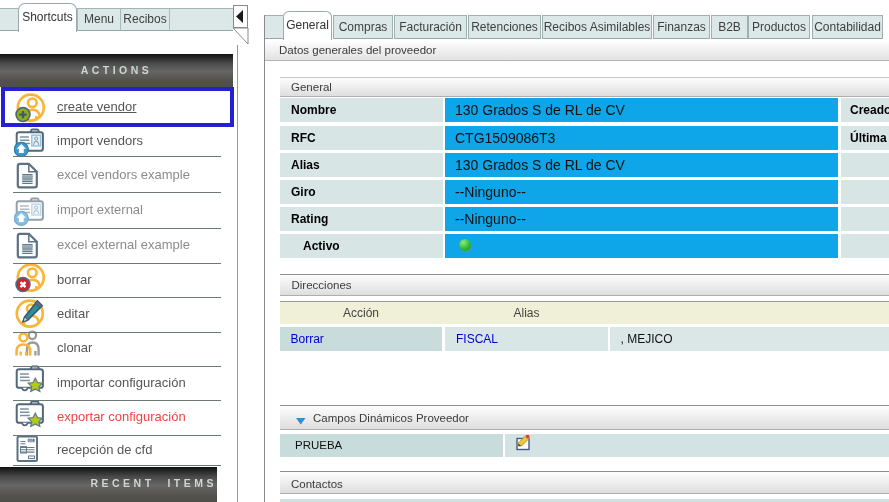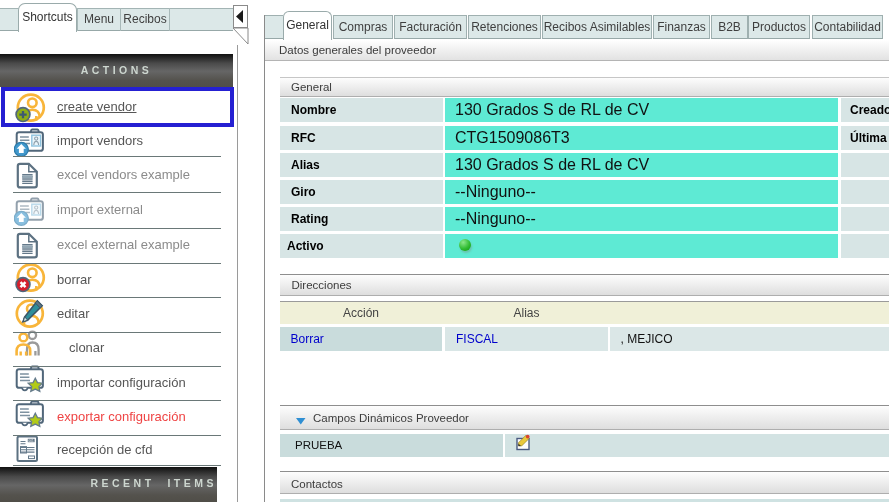--- a/index.html
+++ b/index.html
@@ -5,21 +5,21 @@
 * { margin:0; padding:0; box-sizing:border-box; }
 html,body { width:889px; height:502px; background:#fff; font-family:"Liberation Sans", sans-serif; overflow:hidden; }
 #page { position:relative; width:889px; height:502px; background:#fff; overflow:hidden; }
 .abs { position:absolute; }
 .bar { background:linear-gradient(#fdfdfd,#dedede); border-top:1px solid #8e8e8e; border-bottom:1px solid #aeaeae; color:#3c3c3c; font-size:11.5px; }
 .darkbar { background:linear-gradient(180deg,#101010 0%,#4a4a4a 28%,#666666 52%,#54524d 80%,#504e48 100%); color:#cdd6cf; font-weight:bold; letter-spacing:3.5px; font-size:10.5px; text-align:center; }
 .sep { background:#6a7878; height:1px; left:13px; width:208px; }
 .item-text { font-size:13px; color:#555555; }
 .tab { position:absolute; top:15px; height:24px; background:#dce8e8; border:1px solid #9fb0b0; border-bottom:none; font-size:12px; color:#3f3f3f; text-align:center; line-height:23px; white-space:nowrap; overflow:hidden; }
 .lbl { background:#d7e5e5; font-weight:bold; font-size:12px; color:#000; }
-.val { background:#5eead4; font-size:16px; color:#111; }
+.val { background:#0ea5e9; font-size:14px; color:#111; }
 .link { color:#0000cc; font-size:12px; }
 </style>
 </head>
 <body>
 <div id="page">
 
 <div class="abs" style="left:0;top:8px;width:233px;height:23px;background:#dce8e8;border-top:1px solid #a3b4b4;border-bottom:1px solid #97a8a8;"></div>
 <div class="abs" style="left:77px;top:8px;width:1px;height:23px;background:#a8b9b9;"></div>
 <div class="abs" style="left:120px;top:8px;width:1px;height:23px;background:#a8b9b9;"></div>
 <div class="abs" style="left:169px;top:8px;width:1px;height:23px;background:#a8b9b9;"></div>
@@ -112,21 +112,21 @@
     </svg>
 <div class="abs item-text" style="left:57px;top:306px;color:#565656;">editar</div>
 <svg class="abs" style="left:14px;top:329px;" width="32" height="32" viewBox="0 0 32 32">
       <circle cx="18.4" cy="6.3" r="3.7" fill="none" stroke="#9a9a9a" stroke-width="2.3"></circle>
       <path d="M13 26.5 L13 20.5 Q13 13.5 18.4 13.5 Q24.6 13.5 24.6 20.5 L24.6 26.5" fill="none" stroke="#9a9a9a" stroke-width="2.3"></path>
       <path d="M21.4 26.5 L21.4 22" fill="none" stroke="#9a9a9a" stroke-width="2.3"></path>
       <circle cx="9.4" cy="8.4" r="3.9" fill="none" stroke="#f8b53a" stroke-width="2.6"></circle>
       <path d="M2.6 26.5 L2.6 22 Q2.6 15.5 9.4 15.5 Q16.2 15.5 16.2 22 L16.2 26.5" fill="none" stroke="#f8b53a" stroke-width="2.6"></path>
       <path d="M6.7 26.5 L6.7 22.5 M12.1 26.5 L12.1 22.5" fill="none" stroke="#f8b53a" stroke-width="2.4"></path>
     </svg>
-<div class="abs item-text" style="left:57px;top:340px;color:#565656;margin-left:12px;">clonar</div>
+<div class="abs item-text" style="left:57px;top:340px;color:#565656;">clonar</div>
 <svg class="abs" style="left:14px;top:364px;" width="32" height="32" viewBox="0 0 32 32">
       <g>
         <path d="M16.6 6 L17.2 3.4 Q17.4 2.6 18.2 2.6 L23.4 2.6 Q24.2 2.6 24.4 3.4 L25 6" fill="#fff" stroke="#51677a" stroke-width="2"></path>
         <rect x="2.7" y="5.2" width="26.2" height="18.6" rx="2.4" fill="#fff" stroke="#51677a" stroke-width="2"></rect>
         <path d="M6 10 L14.8 10 M6 13.2 L15.4 13.2 M6 16.4 L16 16.4" stroke="#7d91a0" stroke-width="1.5"></path>
         <path d="M8.2 23.8 a2.6 2.6 0 0 0 5.2 0" fill="#fff" stroke="#51677a" stroke-width="1.6"></path>
         <polygon points="21.3,14.2 23.5,18.6 28.4,19.2 24.9,22.6 25.8,27.4 21.3,25.1 16.8,27.4 17.7,22.6 14.2,19.2 19.1,18.6" fill="#b2cb17" stroke="#667c8c" stroke-width="1.3"></polygon>
       </g>
     </svg>
 <div class="abs item-text" style="left:57px;top:375px;color:#565656;">importar configuración</div>
@@ -188,21 +188,21 @@
 <div class="abs lbl" style="left:841px;top:126px;width:48px;height:24px;line-height:24px;padding-left:9px;overflow:hidden;white-space:nowrap;">Última modificación</div>
 <div class="abs lbl" style="left:280px;top:153px;width:163px;height:24px;line-height:24px;padding-left:11px;">Alias</div>
 <div class="abs val" style="left:445px;top:153px;width:393px;height:24px;line-height:24px;padding-left:10px;overflow:hidden;white-space:nowrap;">130 Grados S de RL de CV</div>
 <div class="abs lbl" style="left:841px;top:153px;width:48px;height:24px;line-height:24px;padding-left:9px;overflow:hidden;white-space:nowrap;"></div>
 <div class="abs lbl" style="left:280px;top:180px;width:163px;height:24px;line-height:24px;padding-left:11px;">Giro</div>
 <div class="abs val" style="left:445px;top:180px;width:393px;height:24px;line-height:24px;padding-left:10px;overflow:hidden;white-space:nowrap;">--Ninguno--</div>
 <div class="abs lbl" style="left:841px;top:180px;width:48px;height:24px;line-height:24px;padding-left:9px;overflow:hidden;white-space:nowrap;"></div>
 <div class="abs lbl" style="left:280px;top:207px;width:163px;height:24px;line-height:24px;padding-left:11px;">Rating</div>
 <div class="abs val" style="left:445px;top:207px;width:393px;height:24px;line-height:24px;padding-left:10px;overflow:hidden;white-space:nowrap;">--Ninguno--</div>
 <div class="abs lbl" style="left:841px;top:207px;width:48px;height:24px;line-height:24px;padding-left:9px;overflow:hidden;white-space:nowrap;"></div>
-<div class="abs lbl" style="left:280px;top:234px;width:163px;height:24px;line-height:24px;padding-left:7px;">Activo</div>
+<div class="abs lbl" style="left:280px;top:234px;width:163px;height:24px;line-height:24px;padding-left:23px;">Activo</div>
 <div class="abs val" style="left:445px;top:234px;width:393px;height:24px;line-height:24px;padding-left:10px;overflow:hidden;white-space:nowrap;"></div>
 <div class="abs lbl" style="left:841px;top:234px;width:48px;height:24px;line-height:24px;padding-left:9px;overflow:hidden;white-space:nowrap;"></div>
 <div class="abs" style="left:459px;top:239px;width:12px;height:12px;border-radius:50%;background:radial-gradient(circle at 35% 28%, #8ae78a, #30bc32 55%, #0f930b);box-shadow:1px 2px 2px rgba(120,150,130,0.45);"></div>
 
 <div class="abs bar" style="left:280px;top:274px;width:609px;height:22px;line-height:21px;padding-left:11.5px;">Direcciones</div>
 <div class="abs" style="left:280px;top:301px;width:609px;height:23px;background:#f0f0d8;border-top:1px solid #9a9a9a;"></div>
 <div class="abs" style="left:280px;top:302px;width:162px;text-align:center;font-size:12px;color:#444;line-height:22px;">Acción</div>
 <div class="abs" style="left:445px;top:302px;width:163px;text-align:center;font-size:12px;color:#444;line-height:22px;">Alias</div>
 <div class="abs" style="left:280px;top:327px;width:162px;height:24px;background:#c9dcdc;"><span class="link" style="margin-left:10.5px;line-height:24px;display:inline-block;">Borrar</span></div>
 <div class="abs" style="left:445px;top:327px;width:163px;height:24px;background:#d9e6e6;"><span class="link" style="margin-left:11px;line-height:24px;display:inline-block;">FISCAL</span></div>

